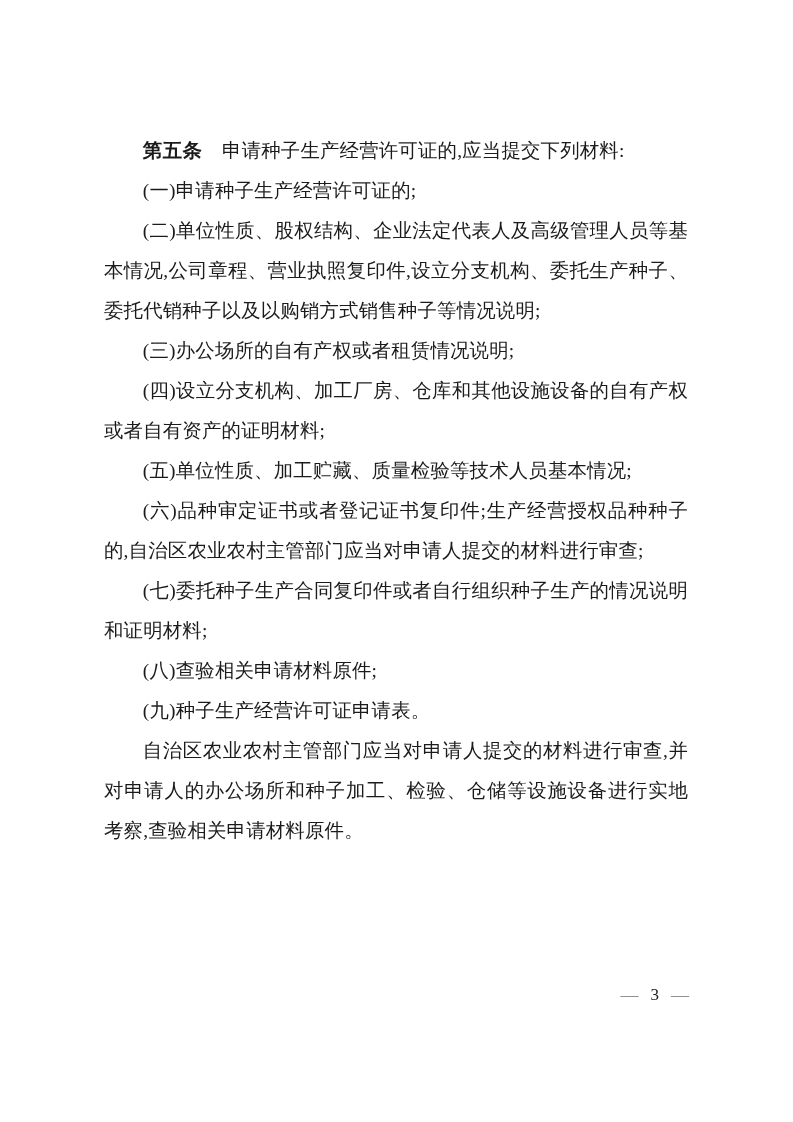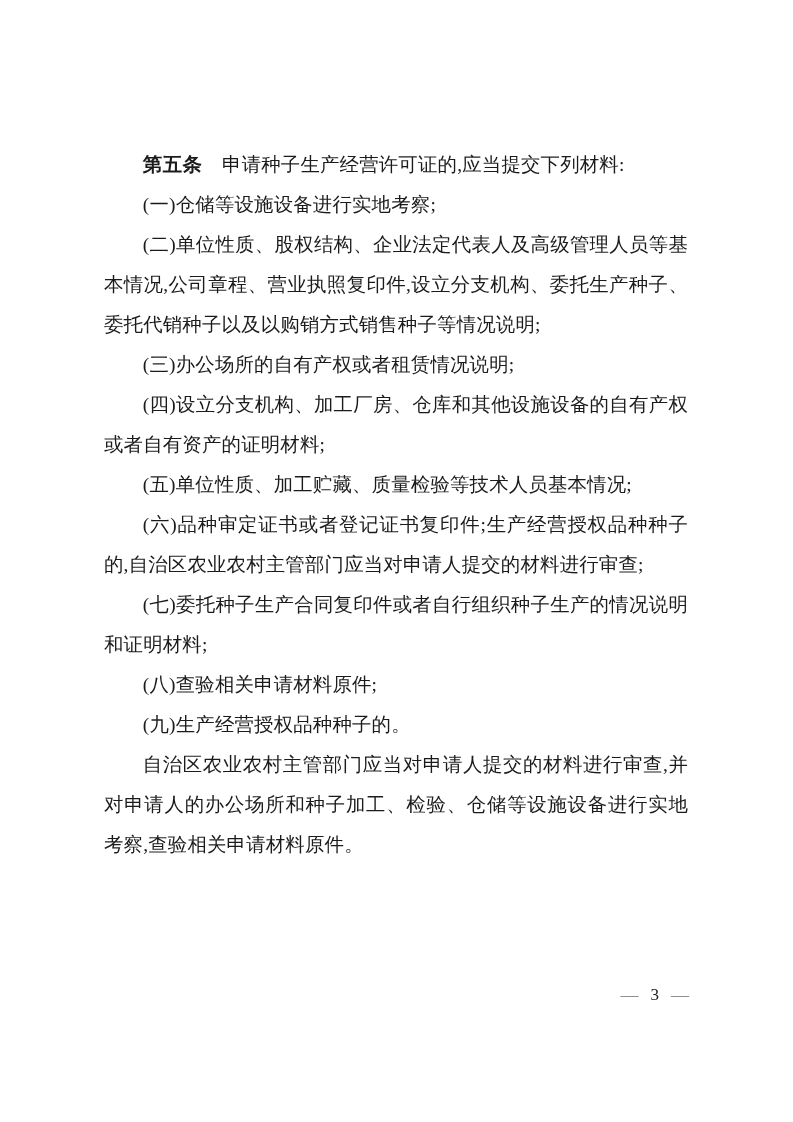--- a/index.html
+++ b/index.html
@@ -15,21 +15,21 @@
     overflow: hidden;
   }
   .page {
     position: absolute;
     inset: 0;
     background: #ffffff;
   }
   .doc-body {
     position: absolute;
     left: 104px;
-    top: 144px;
+    top: 130px;
     width: 584px;
     font-size: 19.4px;
     line-height: 40px;
     color: #1b1b1b;
     text-align: justify;
     letter-spacing: 0.2px;
   }
   .doc-body p {
     margin: 0;
     padding: 0;
@@ -58,29 +58,29 @@
   .pageno .num {
     color: #222222;
   }
 </style>
 </head>
 <body>
 
 <div class="page">
   <div class="doc-body">
       <p><b>第五条</b><span>　申请种子生产经营许可证的,应当提交下列材料:</span></p>
-      <p><span>(一)仓储等设施设备进行实地考察;</span></p>
+      <p><span>(一)申请种子生产经营许可证的;</span></p>
       <p><span>(二)单位性质、股权结构、企业法定代表人及高级管理人员等基本情况,公司章程、营业执照复印件,设立分支机构、委托生产种子、委托代销种子以及以购销方式销售种子等情况说明;</span></p>
       <p><span>(三)办公场所的自有产权或者租赁情况说明;</span></p>
       <p><span>(四)设立分支机构、加工厂房、仓库和其他设施设备的自有产权或者自有资产的证明材料;</span></p>
       <p><span>(五)单位性质、加工贮藏、质量检验等技术人员基本情况;</span></p>
       <p><span>(六)品种审定证书或者登记证书复印件;生产经营授权品种种子的,自治区农业农村主管部门应当对申请人提交的材料进行审查;</span></p>
       <p><span>(七)委托种子生产合同复印件或者自行组织种子生产的情况说明和证明材料;</span></p>
       <p><span>(八)查验相关申请材料原件;</span></p>
-      <p><span>(九)生产经营授权品种种子的。</span></p>
+      <p><span>(九)种子生产经营许可证申请表。</span></p>
       <p><span>自治区农业农村主管部门应当对申请人提交的材料进行审查,并对申请人的办公场所和种子加工、检验、仓储等设施设备进行实地考察,查验相关申请材料原件。</span></p>
     </div>
   <div class="pageno">
     <span class="dash" style="color: rgb(140, 140, 140);">—</span>
     <span class="num">3</span>
     <span class="dash" style="color: rgb(140, 140, 140);">—</span>
   </div>
 </div>
 
 </body></html>

